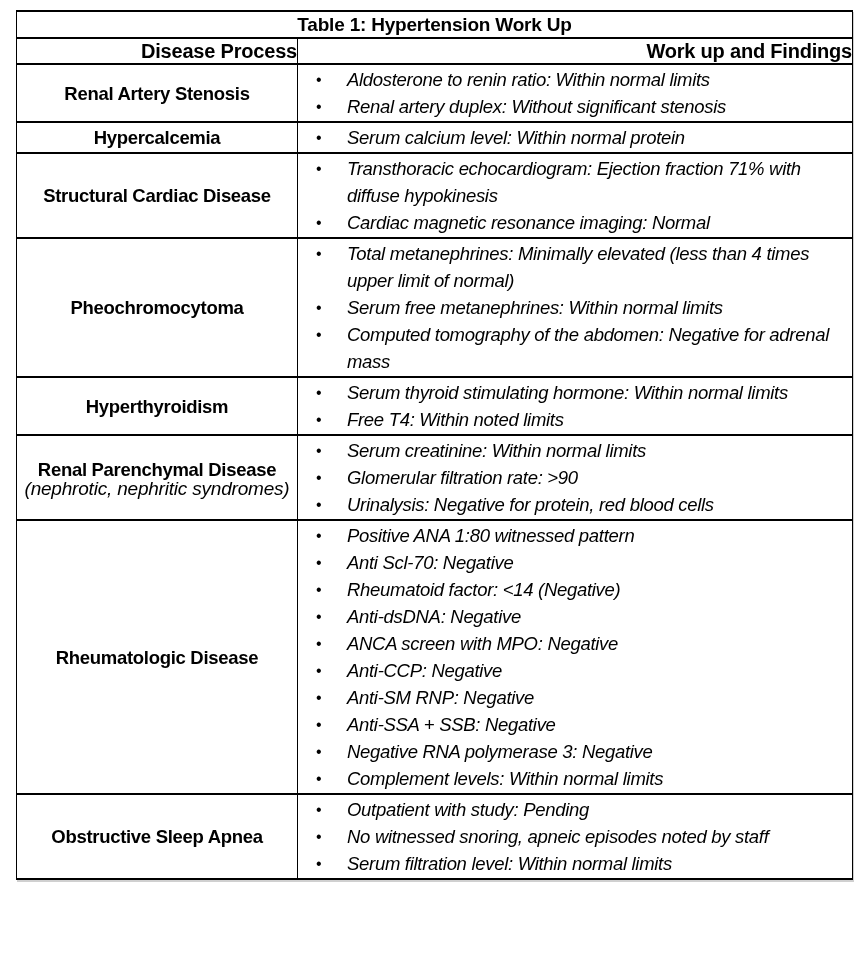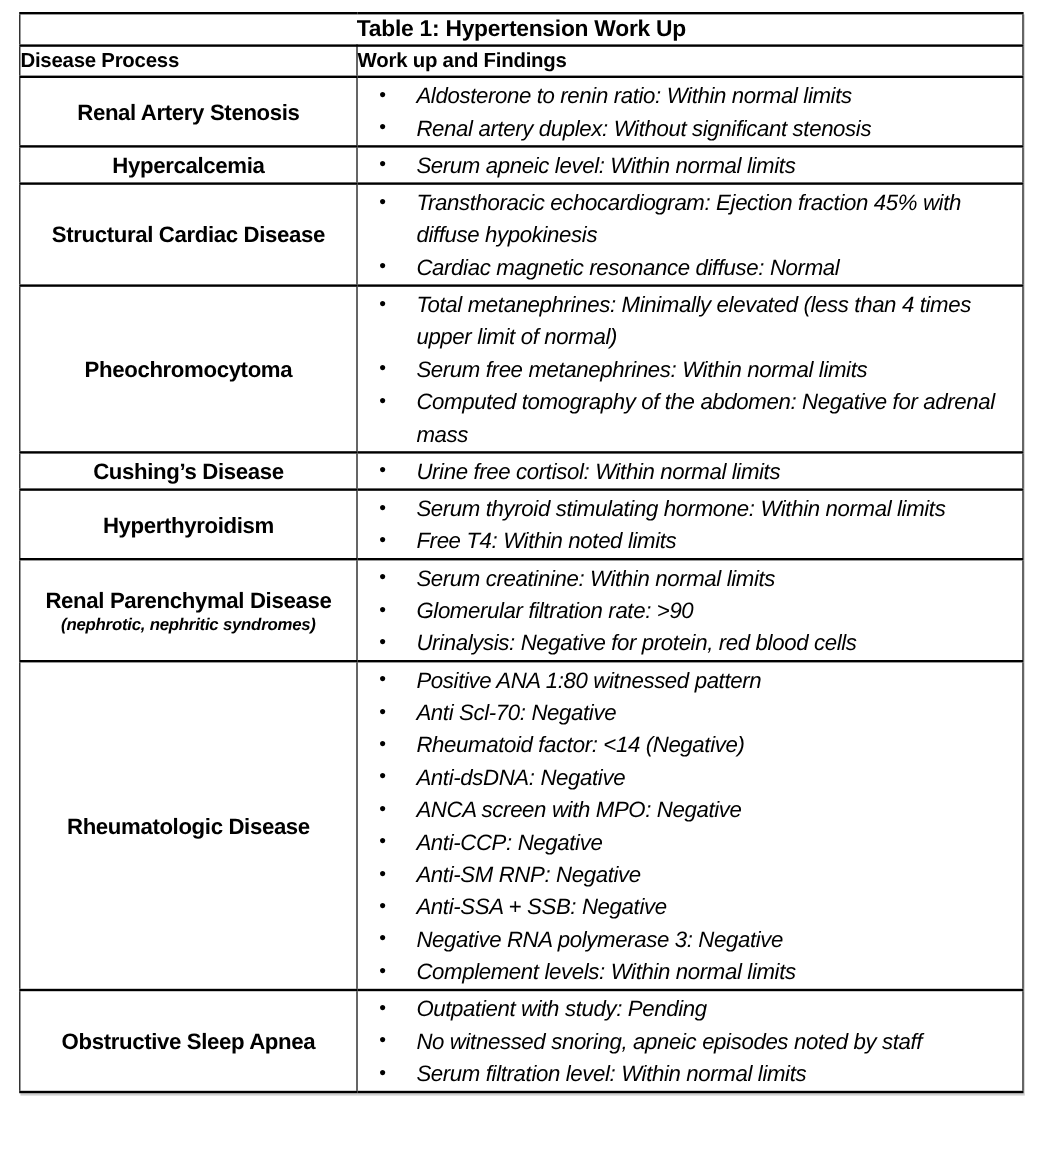--- a/index.html
+++ b/index.html
@@ -36,41 +36,41 @@
   }
   .title-cell {
     text-align: center;
     font-weight: bold;
     font-size: 19px;
     line-height: 23px;
     padding: 1px 0 !important;
     letter-spacing: -0.2px;
   }
   .header-cell {
-    text-align: left;
+    text-align: right;
     font-weight: bold;
-    font-size: 17px;
+    font-size: 20px;
     line-height: 22px;
     padding: 1px 0 !important;
     letter-spacing: -0.2px;
   }
   .disease-cell {
     text-align: center;
     vertical-align: middle;
     font-weight: bold;
     font-size: 18.5px;
     line-height: 23px;
     letter-spacing: -0.3px;
     padding: 2px 4px !important;
   }
   .disease-subtitle {
     display: block;
-    font-weight: bold;
+    font-weight: normal;
     font-style: italic;
-    font-size: 14px;
+    font-size: 19px;
     line-height: 16px;
     letter-spacing: -0.2px;
   }
   .findings-cell {
     padding: 1px 4px 1px 0 !important;
   }
   .finding-item {
     display: flex;
     align-items: flex-start;
     font-size: 18.5px;
@@ -130,41 +130,41 @@
 
   <tr>
     <td class="disease-cell">
       <span>Hypercalcemia</span>
       
     </td>
     <td class="findings-cell">
       <div>
   <div class="finding-item">
     <span class="bullet">•</span>
-    <span class="finding-text">Serum apneic level: Within normal limits</span>
+    <span class="finding-text">Serum calcium level: Within normal protein</span>
   </div>
 </div>
     </td>
   </tr>
 
   <tr>
     <td class="disease-cell">
       <span>Structural Cardiac Disease</span>
       
     </td>
     <td class="findings-cell">
       <div>
   <div class="finding-item">
     <span class="bullet">•</span>
-    <span class="finding-text">Transthoracic echocardiogram: Ejection fraction 45% with diffuse hypokinesis</span>
-  </div>
-
-  <div class="finding-item">
-    <span class="bullet">•</span>
-    <span class="finding-text">Cardiac magnetic resonance diffuse: Normal</span>
+    <span class="finding-text">Transthoracic echocardiogram: Ejection fraction 71% with diffuse hypokinesis</span>
+  </div>
+
+  <div class="finding-item">
+    <span class="bullet">•</span>
+    <span class="finding-text">Cardiac magnetic resonance imaging: Normal</span>
   </div>
 </div>
     </td>
   </tr>
 
   <tr>
     <td class="disease-cell">
       <span>Pheochromocytoma</span>
       
     </td>
@@ -181,34 +181,20 @@
   </div>
 
   <div class="finding-item">
     <span class="bullet">•</span>
     <span class="finding-text">Computed tomography of the abdomen: Negative for adrenal mass</span>
   </div>
 </div>
     </td>
   </tr>
 
-  <tr>
-    <td class="disease-cell">
-      <span>Cushing’s Disease</span>
-      
-    </td>
-    <td class="findings-cell">
-      <div>
-  <div class="finding-item">
-    <span class="bullet">•</span>
-    <span class="finding-text">Urine free cortisol: Within normal limits</span>
-  </div>
-</div>
-    </td>
-  </tr>
 
 
   <tr>
     <td class="disease-cell">
       <span>Hyperthyroidism</span>
       
     </td>
     <td class="findings-cell">
       <div>
   <div class="finding-item">

